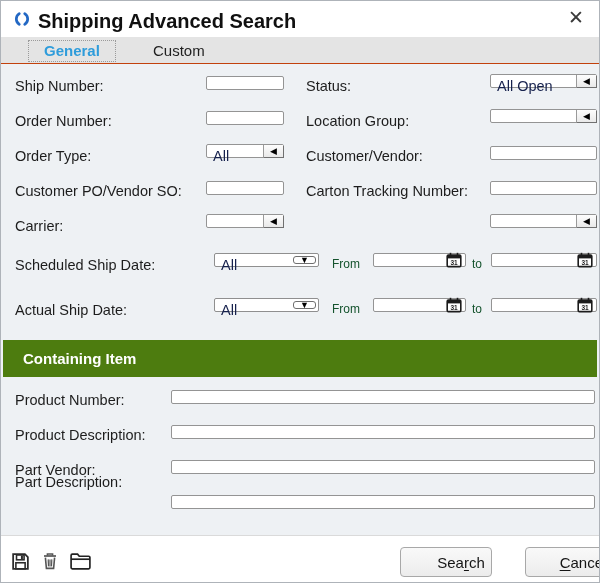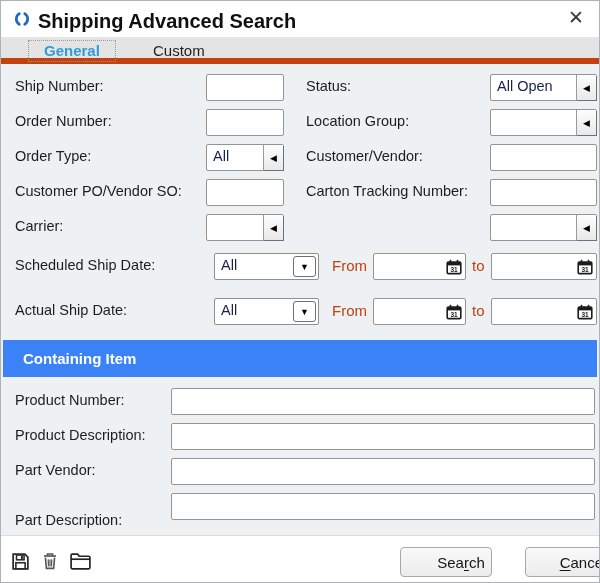--- a/index.html
+++ b/index.html
@@ -8,30 +8,30 @@
 
   
   .titlebar { position:absolute; top:0; left:0; right:0; height:36px; background:#fff; }
   .app-icon { position:absolute; left:13px; top:10px; width:16px; height:16px; }
   .win-title { position:absolute; left:37px; top:9px; font-size:20px; font-weight:600; color:#101010; }
   .close-btn { position:absolute; right:12px; top:6px; width:22px; height:22px; font-size:19px;
                line-height:22px; text-align:center; color:#3a3a3a; cursor:default; }
 
   
   .tabstrip { position:absolute; top:36px; left:0; right:0; height:27px; background:#e4e4e4;
-              border-bottom:6px solid #c2410c; box-sizing:border-box; }
+              border-bottom:1px solid #c2410c; box-sizing:border-box; }
   .tab-general { position:absolute; left:27px; top:3px; padding:1px 15px 2px 15px;
                  border:1px dotted #9a9a9a; font-size:15px; font-weight:700; color:#2E9CDB; }
   .tab-custom  { position:absolute; left:152px; top:5px; font-size:15px; color:#1f1f1f; }
 
   
   .content { position:absolute; top:63px; left:0; right:0; height:471px; background:#eef1f4; }
 
   .lbl { position:absolute; font-size:14.5px; color:#1d1d1d; white-space:nowrap; }
-  .fld { position:absolute; height:27px; box-sizing:border-box; }
+  .fld { position:absolute; height:14px; box-sizing:border-box; }
 
   input.text { width:100%; height:100%; box-sizing:border-box; border:1px solid #949494;
                border-radius:2px; background:#fff; padding:0 5px;
                font:14px "Liberation Sans",sans-serif; color:#16214d; }
 
   .combo { background:#fff; border:1px solid #949494; border-radius:2px; }
   .combo-value { position:absolute; left:6px; top:3px; font-size:14.5px; color:#16214d; }
   .combo-btn { position:absolute; right:0; top:0; bottom:0; width:19px;
                background:linear-gradient(#fdfdfd,#e9e9e9); border-left:1px solid #9a9a9a;
                box-shadow:1px 1px 0 #707070; display:flex; align-items:center;
@@ -41,23 +41,23 @@
   .ddl-btn { position:absolute; right:2px; top:2px; bottom:2px; width:21px;
              border:1px solid #6f6f6f; border-radius:3px; background:#fff;
              display:flex; align-items:center; justify-content:center; font-size:9px; color:#000; }
 
   .datefield { background:#fff; border:1px solid #949494; border-radius:2px;
                display:flex; align-items:center; }
   .datefield input { flex:1; min-width:0; border:0; outline:none; background:transparent;
                      font:14px "Liberation Sans",sans-serif; color:#16214d; padding:0 4px; height:100%; }
   .cal-icon { flex:0 0 auto; width:16px; height:16px; margin-right:3px; display:flex; }
 
-  .inline-lbl { position:absolute; font-size:15px; color:#c2410c; }
-
-  .ci-header { position:absolute; left:2px; right:2px; top:276px; height:37px; background:#3b82f6;
+  .inline-lbl { position:absolute; font-size:12px; color:#14532d; }
+
+  .ci-header { position:absolute; left:2px; right:2px; top:276px; height:37px; background:#4d7c0f;
                color:#fff; font-size:15px; font-weight:700; line-height:37px; padding-left:20px;
                box-sizing:border-box; }
 
   
   .footer { position:absolute; top:534px; left:0; right:0; height:49px; background:#fff;
             border-top:1px solid #dadada; box-sizing:border-box; }
   .icon-btn { position:absolute; top:13px; width:24px; height:24px; display:flex;
               align-items:center; justify-content:center; }
   .btn { position:absolute; top:11px; height:30px; background:linear-gradient(#f9f9f9,#ececec);
          border:1px solid #a8a8a8; border-radius:4px; font-size:15px; color:#141414;
@@ -208,21 +208,21 @@
     <span class="lbl" style="left:14px;top:363px">Product Description:</span>
     <div class="fld" style="left:170px;top:359px;width:424px">
       <input class="text" type="text" value="" style="">
     </div>
 
     <span class="lbl" style="left:14px;top:398px">Part Vendor:</span>
     <div class="fld" style="left:170px;top:394px;width:424px">
       <input class="text" type="text" value="" style="">
     </div>
 
-    <span class="lbl" style="left:14px;top:448px">Part Description:</span>
+    <span class="lbl" style="left:14px;top:410px">Part Description:</span>
     <div class="fld" style="left:170px;top:429px;width:424px">
       <input class="text" type="text" value="" style="">
     </div>
 
   </div>
 
   <div class="footer">
     <span class="icon-btn" style="left:7px">
       <svg viewBox="0 0 20 20" width="21" height="21">
         <path d="M3 3 h11.2 L17 5.8 V17 H3 Z" fill="none" stroke="#2b2b2b" stroke-width="1.7"></path>

